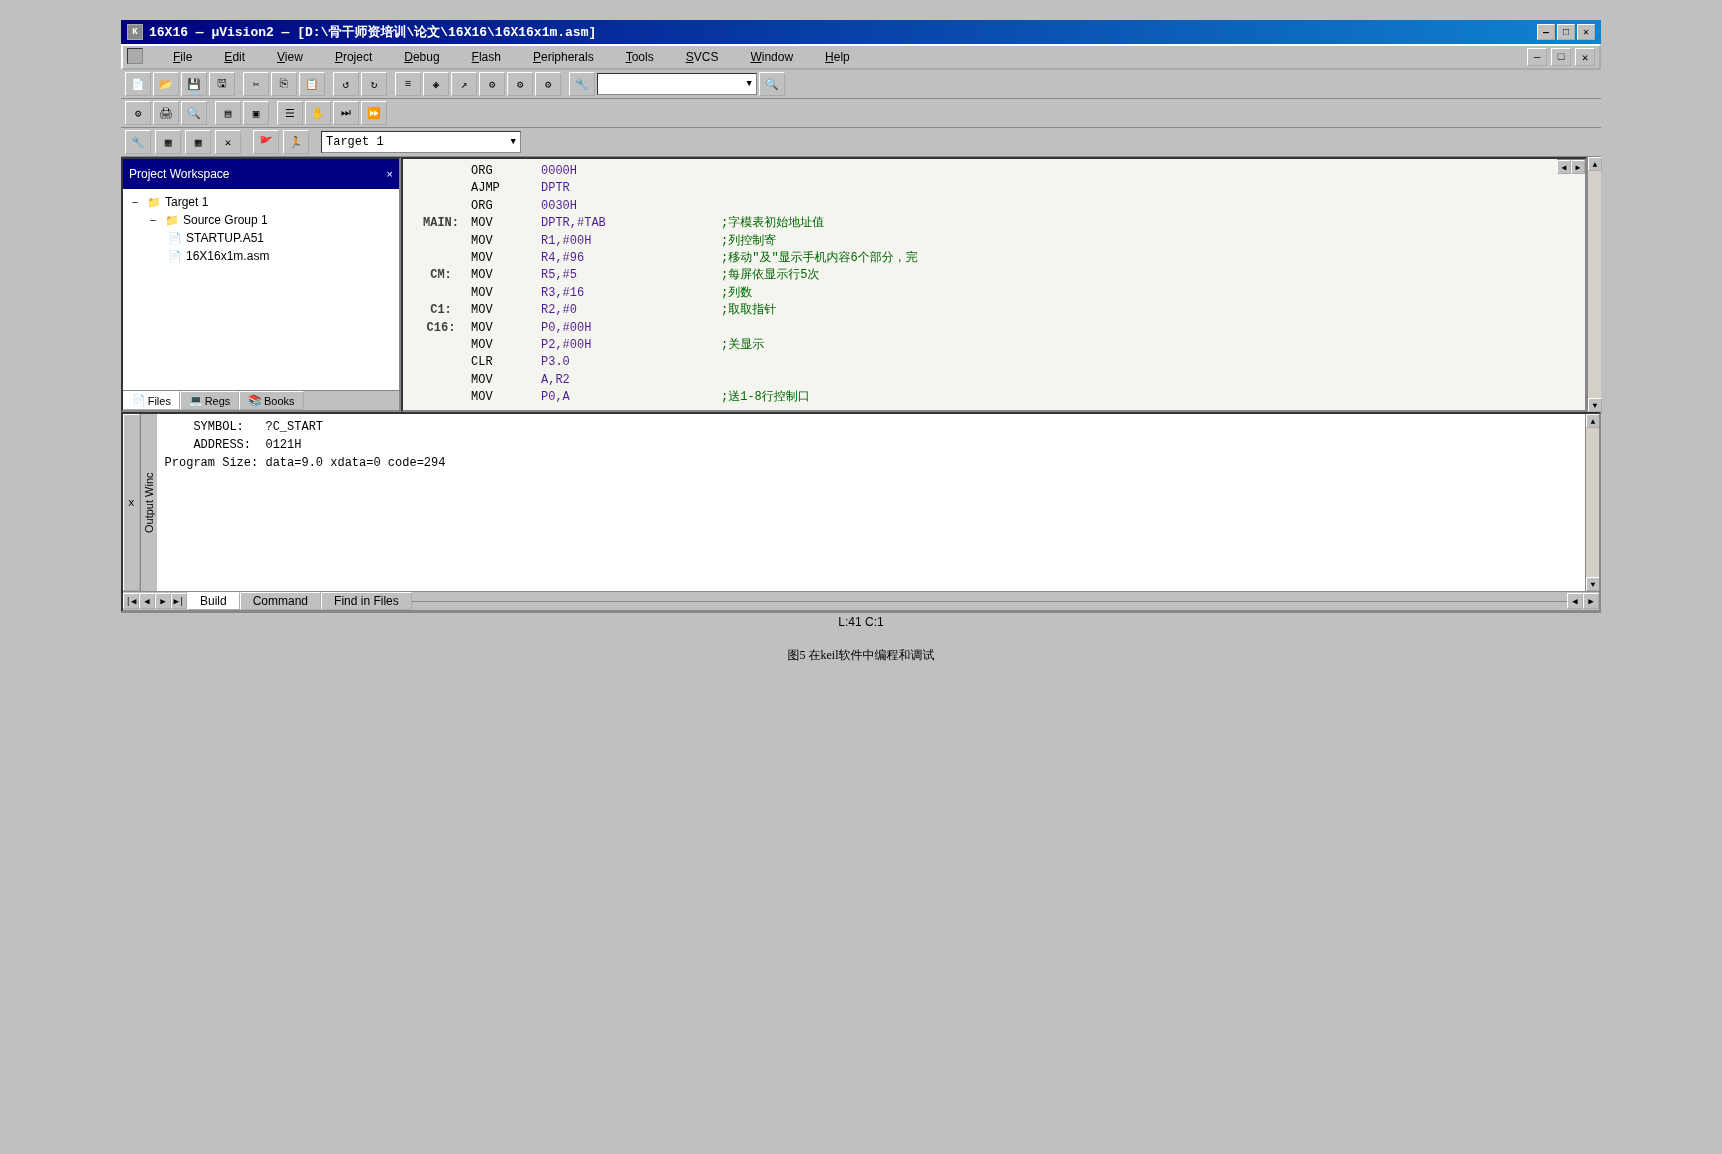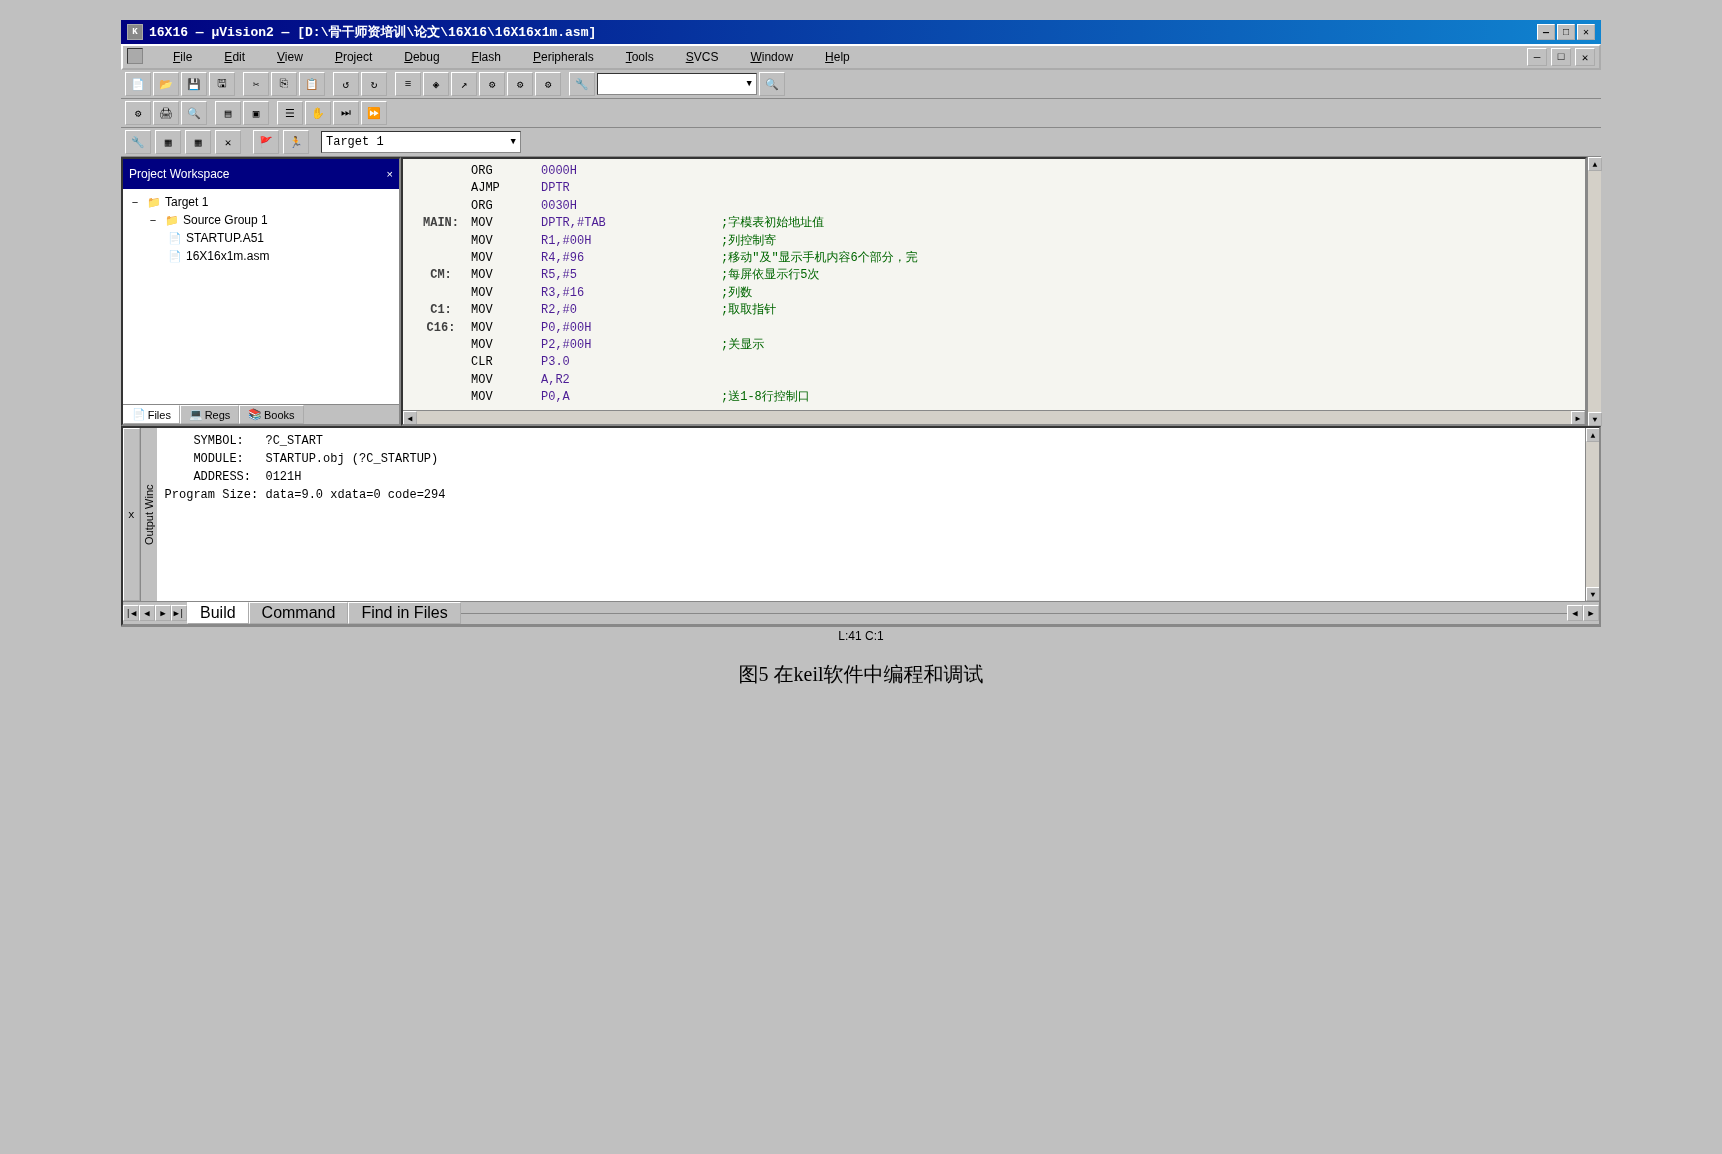--- a/index.html
+++ b/index.html
@@ -214,21 +214,20 @@
     .pw-tab.active { background: #fff; }
 
     
     .code-editor {
       flex: 1;
       border: 2px inset #888;
       background: #f5f5f0;
       overflow: hidden;
       position: relative;
       display: flex;
-      flex-direction: column;
     }
     .code-scroll-area {
       flex: 1;
       overflow: auto;
       padding: 4px 8px;
     }
     .code-line {
       display: flex;
       align-items: baseline;
       font-size: 12px;
@@ -332,21 +331,21 @@
     .out-nav-btn {
       width: 16px; height: 16px;
       background: #c0c0c0;
       border: 1px outset #fff;
       font-size: 9px;
       display: flex; align-items: center; justify-content: center;
       cursor: pointer;
     }
     .out-tab {
       padding: 1px 12px;
-      font-size: 16px;
+      font-size: 12px;
       border: 1px outset #fff;
       background: #c0c0c0;
       cursor: pointer;
       font-family: Arial, sans-serif;
     }
     .out-tab.active { background: #fff; }
 
     
     .status-bar {
       background: #c0c0c0;
@@ -355,21 +354,21 @@
       font-size: 12px;
       display: flex;
       justify-content: center;
       font-family: Arial, sans-serif;
       text-align: right;
     }
 
     
     .figure-caption {
       text-align: center;
-      font-size: 20px;
+      font-size: 12px;
       font-family: 'SimSun', 'STSong', serif;
       margin-top: 16px;
       color: #000;
     }
 
     .x-close-label {
       background: #c0c0c0;
       border: 1px outset #fff;
       padding: 0 4px;
       font-size: 11px;
@@ -623,21 +622,20 @@
 
   </div>
 
   <div class="output-area">
     <div class="output-row">
       <div class="x-close-label">x</div>
       <div class="output-side-label">Output Winc</div>
       <div class="output-content" id="output-lines-container">
 
       <div class="output-line">    SYMBOL:   ?C_START</div>
-          <div class="output-line">    MODULE:   STARTUP.obj (?C_STARTUP)</div>
           <div class="output-line">    ADDRESS:  0121H</div>
           <div class="output-line">Program Size: data=9.0 xdata=0 code=294</div>
         </div>
       <div class="scrollbar-v">
         <div class="sb-btn">▲</div>
         <div class="sb-track"></div>
         <div class="sb-btn">▼</div>
       </div>
     </div>
     <div class="output-tabs">

